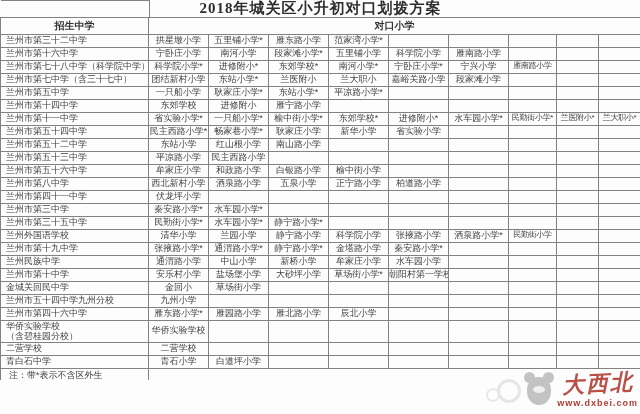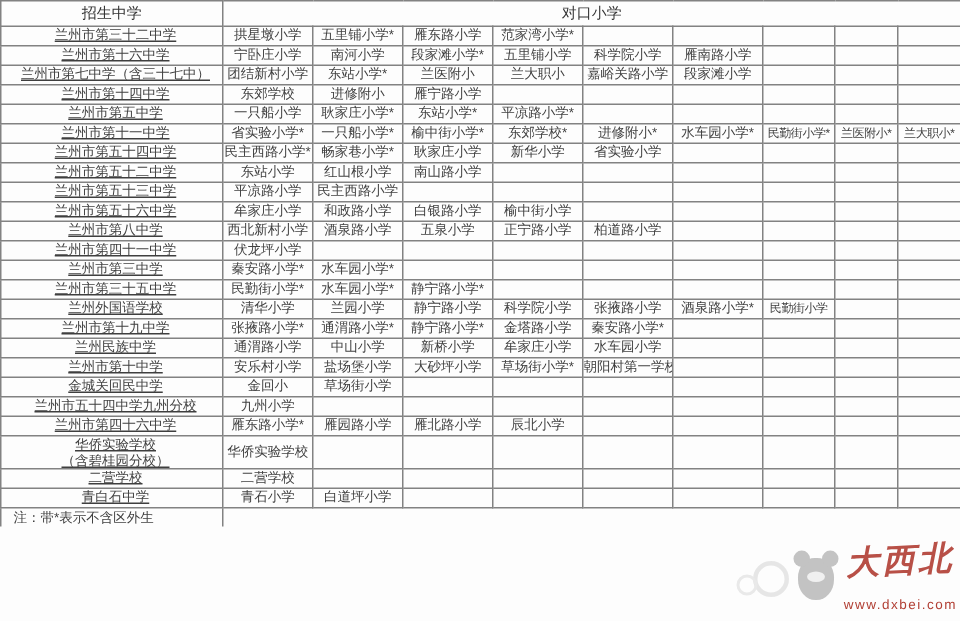--- a/index.html
+++ b/index.html
@@ -9,22 +9,22 @@
   td{border:1px solid #828282;padding:0;text-align:center;font-size:9px;line-height:1.1;
      white-space:nowrap;overflow:hidden;vertical-align:middle;}
   tr{height:13px;}
   .title-row{height:16px;}
   .title-row td{border:none;position:relative;text-align:center;}
   .title-text{font-family:"Liberation Serif","DejaVu Serif",serif;font-weight:bold;
               font-size:15px;color:#2d2d2d;letter-spacing:1px;}
   .title-topline{position:absolute;left:0;top:0;width:148px;height:0;border-top:1px solid #828282;}
   .title-divider{position:absolute;left:148px;top:0;bottom:0;width:0;border-left:1px solid #828282;}
   .header-row{height:17px;}
-  .header-row td{font-weight:normal;font-size:10px;color:#333;}
-  td.school{text-align:center;padding-left:5px;text-decoration:underline;}
+  .header-row td{font-weight:bold;font-size:10px;color:#333;}
+  td.school{text-align:left;padding-left:5px;}
   td.p7{font-size:8px;letter-spacing:-0.3px;}
   td.p89{font-size:8px;letter-spacing:-0.3px;}
   tr.tall{height:22px;}
   tr.tall td.school{white-space:normal;line-height:1.15;}
   .note-row{height:10px;}
   .note-row td{border:none;}
   td.note-cell{border-top:1px solid #828282;border-left:1px solid #828282;
                border-right:1px solid #828282;text-align:left;padding-left:8px;
                font-size:9px;vertical-align:top;padding-top:2px;}
   td.note-rest{border-top:1px solid #828282;}
@@ -36,40 +36,47 @@
                 border:2px solid #e6e6e6;border-radius:50%;}
   .mascot{position:relative;width:24px;height:28px;background:#b5b5b5;opacity:.8;
           border-radius:46% 46% 48% 48%;}
   .mascot::before,.mascot::after{content:"";position:absolute;top:-5px;width:11px;height:11px;
           background:#b5b5b5;border-radius:50%;}
   .mascot::before{left:-3px;} .mascot::after{right:-3px;}
   .mascot-eye{position:absolute;top:9px;left:6px;width:12px;height:7px;background:#ededed;border-radius:50%;}
   .wm-text{display:flex;flex-direction:column;align-items:center;line-height:1;}
   .wm-brand{font-family:"Liberation Serif","DejaVu Serif",serif;font-weight:bold;font-style:italic;
             font-size:22px;color:rgba(168,42,30,.82);transform:rotate(-3deg);letter-spacing:2px;}
-  .wm-url{font-size:9px;font-weight:normal;color:rgba(168,42,30,.9);letter-spacing:1px;margin-top:14px;}
+  .wm-url{font-size:9px;font-weight:bold;color:rgba(168,42,30,.9);letter-spacing:1px;margin-top:4px;}
 </style>
 </head>
 <body>
 
 <div id="page">
   <table>
     <colgroup>
       <col style="width:148px">
       <col style="width:60px">
         <col style="width:60px">
         <col style="width:60px">
       <col style="width:60px">
         <col style="width:60px">
         <col style="width:60px">
       <col style="width:48px">
         <col style="width:42px">
         <col style="width:42px">
     </colgroup>
     <tbody>
+      <tr class="title-row">
+        <td colspan="10">
+          <span class="title-topline"></span>
+          <span class="title-divider"></span>
+          <span class="title-text">2018年城关区小升初对口划拨方案</span>
+        </td>
+      </tr>
       <tr class="header-row">
         <td>招生中学</td>
         <td colspan="9">对口小学</td>
       </tr>
 
     <tr>
           <td class="school">兰州市第三十二中学</td>
           <td class="p">拱星墩小学</td>
           <td class="p">五里铺小学*</td>
           <td class="p">雁东路小学</td>
@@ -86,49 +93,61 @@
           <td class="p">南河小学</td>
           <td class="p">段家滩小学*</td>
           <td class="p">五里铺小学</td>
           <td class="p">科学院小学</td>
           <td class="p">雁南路小学</td>
           <td class="p7"></td>
           <td class="p89"></td>
           <td class="p89"></td>
         </tr>
         <tr>
+          <td class="school">兰州市第七十八中学（科学院中学）</td>
+          <td class="p">科学院小学*</td>
+          <td class="p">进修附小*</td>
+          <td class="p">东郊学校*</td>
+          <td class="p">南河小学*</td>
+          <td class="p">宁卧庄小学*</td>
+          <td class="p">宁兴小学</td>
+          <td class="p7">雁南路小学</td>
+          <td class="p89"></td>
+          <td class="p89"></td>
+        </tr>
+        <tr>
           <td class="school">兰州市第七中学（含三十七中）</td>
           <td class="p">团结新村小学</td>
           <td class="p">东站小学*</td>
           <td class="p">兰医附小</td>
           <td class="p">兰大职小</td>
           <td class="p">嘉峪关路小学</td>
           <td class="p">段家滩小学</td>
           <td class="p7"></td>
           <td class="p89"></td>
           <td class="p89"></td>
         </tr>
         <tr>
-          <td class="school">兰州市第十四中学</td>
-          <td class="p">东郊学校</td>
-          <td class="p">进修附小</td>
-          <td class="p">雁宁路小学</td>
-          <td class="p"></td>
-          <td class="p"></td>
-          <td class="p"></td>
-          <td class="p7"></td>
-          <td class="p89"></td>
-          <td class="p89"></td>
-        </tr>
-        <tr>
           <td class="school">兰州市第五中学</td>
           <td class="p">一只船小学</td>
           <td class="p">耿家庄小学*</td>
           <td class="p">东站小学*</td>
           <td class="p">平凉路小学*</td>
+          <td class="p"></td>
+          <td class="p"></td>
+          <td class="p7"></td>
+          <td class="p89"></td>
+          <td class="p89"></td>
+        </tr>
+        <tr>
+          <td class="school">兰州市第十四中学</td>
+          <td class="p">东郊学校</td>
+          <td class="p">进修附小</td>
+          <td class="p">雁宁路小学</td>
+          <td class="p"></td>
           <td class="p"></td>
           <td class="p"></td>
           <td class="p7"></td>
           <td class="p89"></td>
           <td class="p89"></td>
         </tr>
         <tr>
           <td class="school">兰州市第十一中学</td>
           <td class="p">省实验小学*</td>
           <td class="p">一只船小学*</td>

